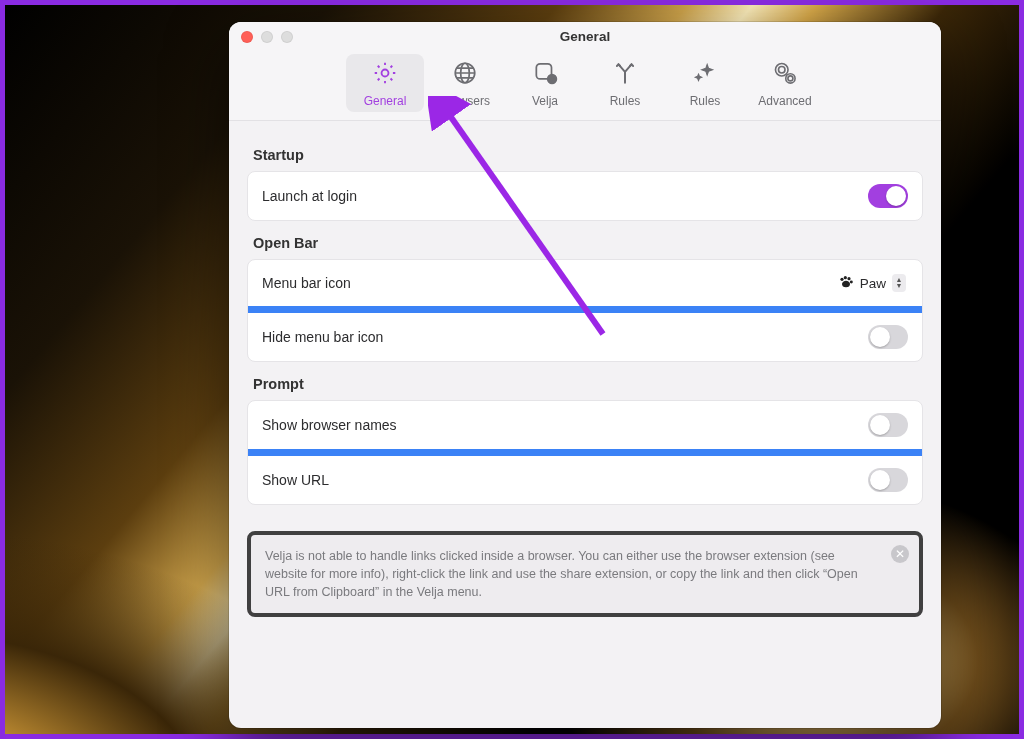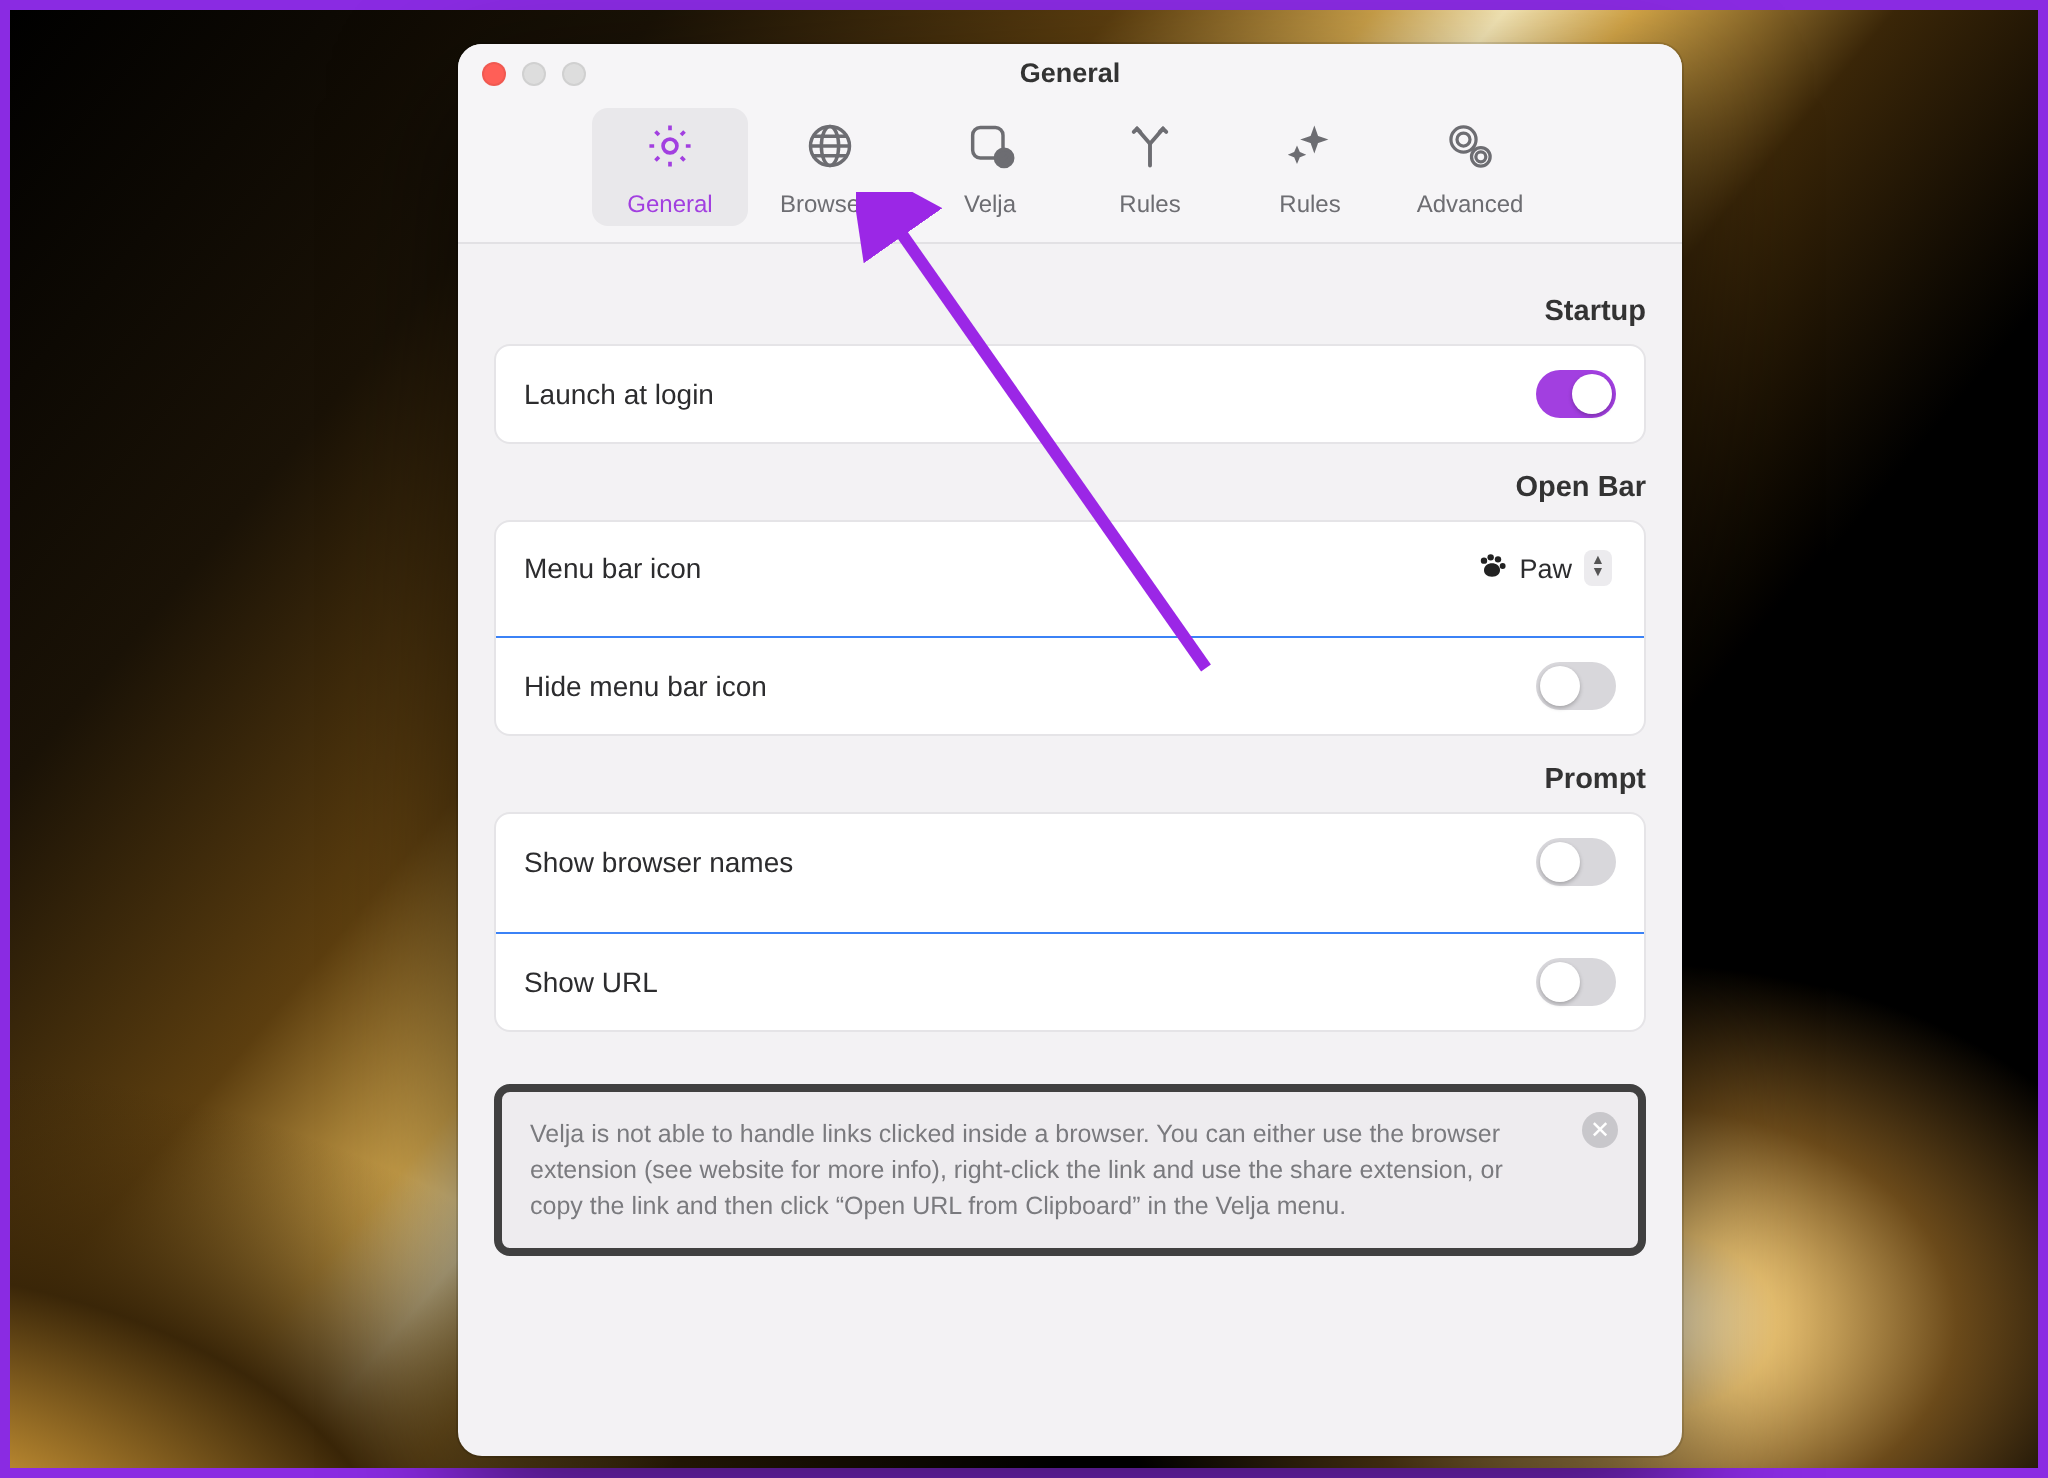--- a/index.html
+++ b/index.html
@@ -13,21 +13,21 @@
       radial-gradient(ellipse 900px 600px at 80% 90%, #fff6d6 0%, #e8c070 8%, #6b4a1a 18%, transparent 30%),
       radial-gradient(ellipse 1200px 700px at -10% 110%, #f5e0a0 0%, #c49033 12%, #3a2608 25%, transparent 40%),
       linear-gradient(130deg, #000 0%, #1a1206 20%, #5c3e0f 34%, #cba14a 42%, #f8e9b8 46%, #d4a648 50%, #3a2608 58%, #000 70%),
       #000;
   }
 
   
   .window {
     position: absolute;
     left: 229px; top: 22px;
-    width: 612px; height: 706px;
+    width: 712px; height: 706px;
     background: #f3f2f4;
     border-radius: 12px;
     box-shadow: 0 25px 60px rgba(0,0,0,.55), 0 0 0 1px rgba(0,0,0,.12);
     display: flex; flex-direction: column;
     overflow: hidden;
   }
 
   
   .titlebar {
     height: 28px;
@@ -55,35 +55,35 @@
     color: #6d6d72;
     cursor: default;
   }
   .tab.active { background: #e9e8eb; color: #a23fe0; }
   .tab .tab-label { font-size: 12px; }
   .tab svg { width: 26px; height: 26px; }
   .tab svg * { stroke: currentColor; }
 
   
   .content { padding: 16px 18px 12px 18px; flex: 1; overflow: auto; }
-  .section-title { font-size: 14.5px; font-weight: 700; color: #333; margin: 14px 0 8px 6px; text-align: right; }
+  .section-title { font-size: 14.5px; font-weight: 700; color: #333; margin: 14px 0 8px 6px; }
   .section-title:first-child { margin-top: 10px; }
 
   .card {
     background: #fff;
     border: 1px solid #e5e4e7;
     border-radius: 8px;
     overflow: hidden;
   }
   .row {
     display: flex; align-items: center; justify-content: space-between;
     padding: 12px 14px;
     font-size: 14px; color: #2c2c2e;
   }
-  .row + .row { border-top: 1px solid #3b82f6; margin-top: 11px; }
+  .row + .row { border-top: 7px solid #3b82f6; }
 
   
   .switch {
     width: 40px; height: 24px; border-radius: 24px;
     background: #d8d7db; position: relative;
     transition: background .15s;
   }
   .switch .knob {
     position: absolute; top: 2px; left: 2px;
     width: 20px; height: 20px; border-radius: 50%;

